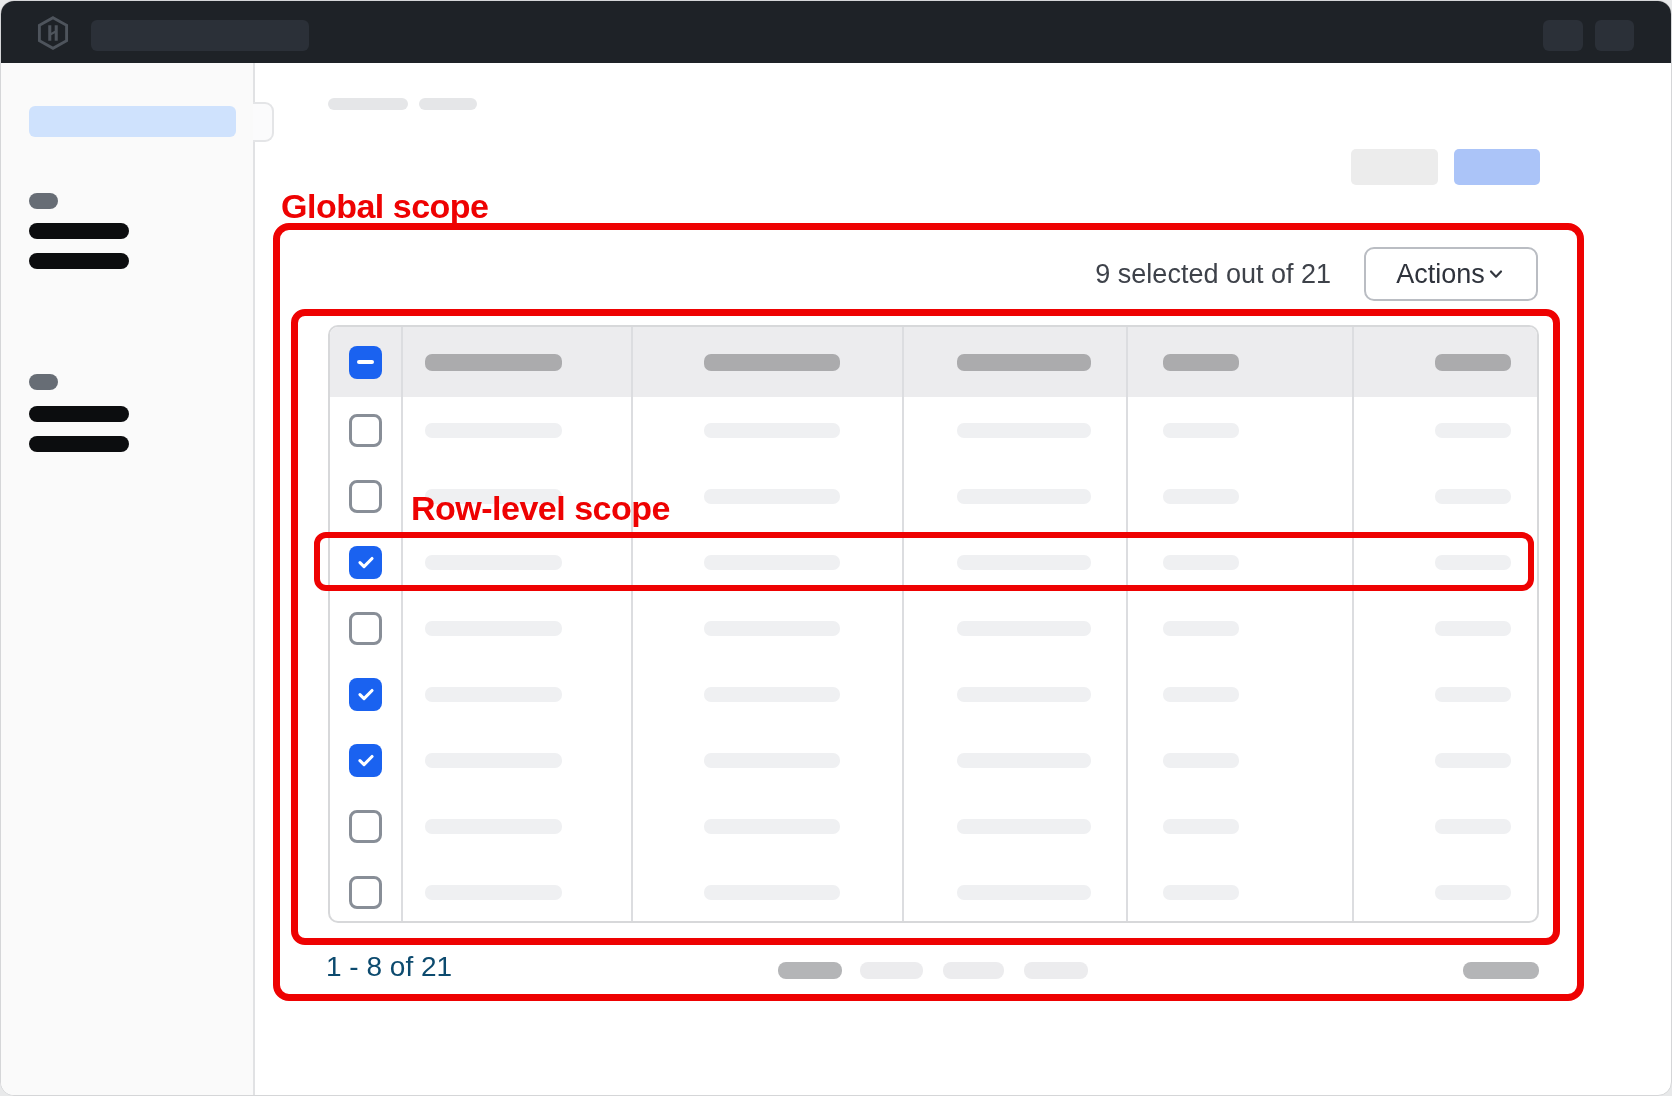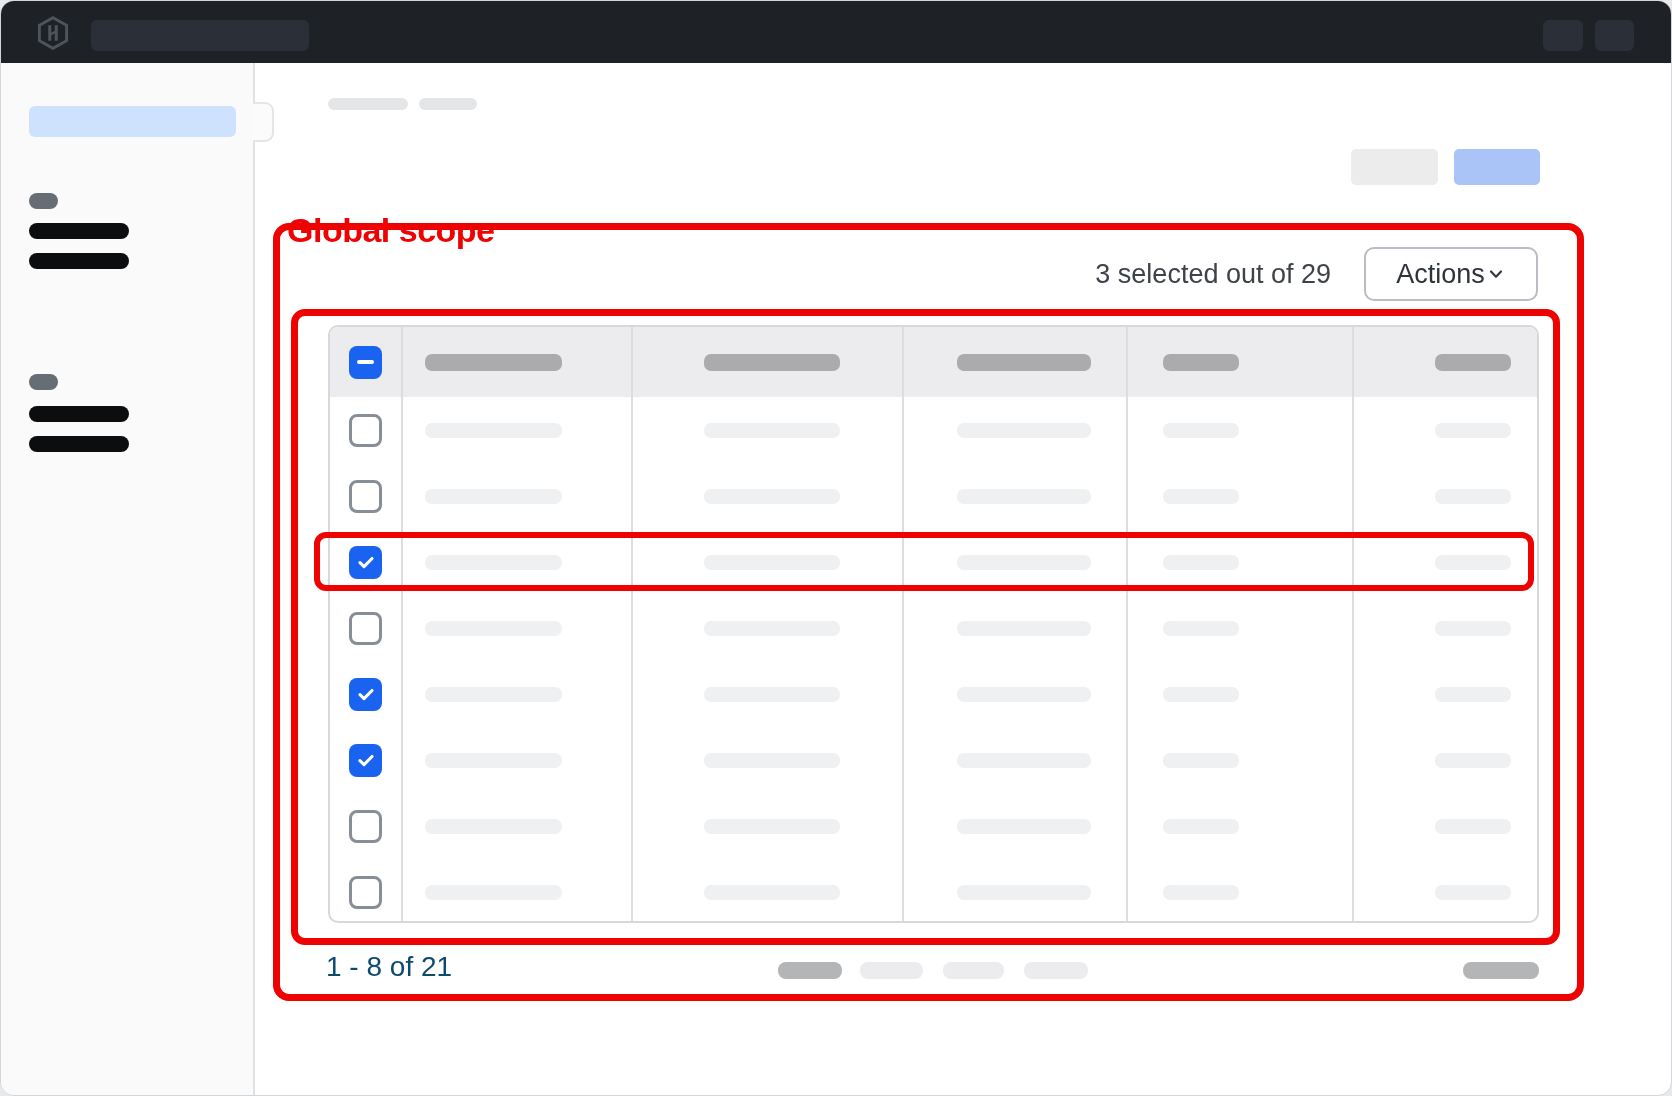--- a/index.html
+++ b/index.html
@@ -61,21 +61,21 @@
   .pg{position:absolute;top:961px;height:17px;border-radius:8px;}
   .pg.dark{background:#b4b5b7;}
   .pg.light{background:#ececee;}
 
   
   .annot-label{position:absolute;color:#ee0202;font-weight:800;font-size:34px;letter-spacing:-0.5px;pointer-events:none;}
   .annot-box{position:absolute;border:7px solid #ee0202;pointer-events:none;}
   .box-global{left:272px;top:222px;width:1311px;height:778px;border-radius:16px;}
   .box-page{left:290px;top:308px;width:1269px;height:636px;border-radius:14px;}
   .box-row{left:313px;top:531px;width:1220px;height:59px;border-width:6px;border-radius:12px;}
-  .lbl-global{left:286px;top:186px;margin-top:24px;}
+  .lbl-global{left:280px;top:186px;}
   .lbl-page{left:296px;top:261px;}
   .lbl-row{left:410px;top:488px;}
 </style>
 </head>
 <body>
 
 <div class="frame">
 
   <header class="topbar">
     <svg class="logo" viewBox="0 0 36 40">
@@ -97,21 +97,21 @@
     <div class="pill navbar-skel" style="left:28px;top:373px;"></div>
   </aside>
   <div class="side-notch"></div>
 
   <div class="crumb" style="left:327px;width:80px;"></div>
   <div class="crumb" style="left:418px;width:58px;"></div>
 
   <div class="btn-skel gray"></div>
   <div class="btn-skel blue"></div>
 
-  <div class="sel-summary">3 selected out of 29</div>
+  <div class="sel-summary">9 selected out of 21</div>
   <div class="actions-btn">
     <span>Actions</span>
     <svg width="20" height="20" viewBox="0 0 20 20">
       <path d="M5 7.5 L10 12.7 L15 7.5" fill="none" stroke="#33373f" stroke-width="2.2" stroke-linecap="round" stroke-linejoin="round"></path>
     </svg>
   </div>
 
   <div class="table">
     <div class="trow head">
       <div class="cell ccb">
@@ -339,15 +339,16 @@
   <div class="range-label">1 - 8 of 21</div>
   <div class="pg dark" style="left:777px;width:64px;"></div>
   <div class="pg light" style="left:859px;width:63px;"></div>
   <div class="pg light" style="left:942px;width:61px;"></div>
   <div class="pg light" style="left:1023px;width:64px;"></div>
   <div class="pg dark" style="left:1462px;width:76px;"></div>
 
   <div class="annot-label lbl-global">Global scope</div>
   <div class="annot-box box-global"></div>
   <div class="annot-box box-page"></div>
+  <div class="annot-label lbl-row">Row-level scope</div>
   <div class="annot-box box-row"></div>
 
 </div>
 
 </body></html>

